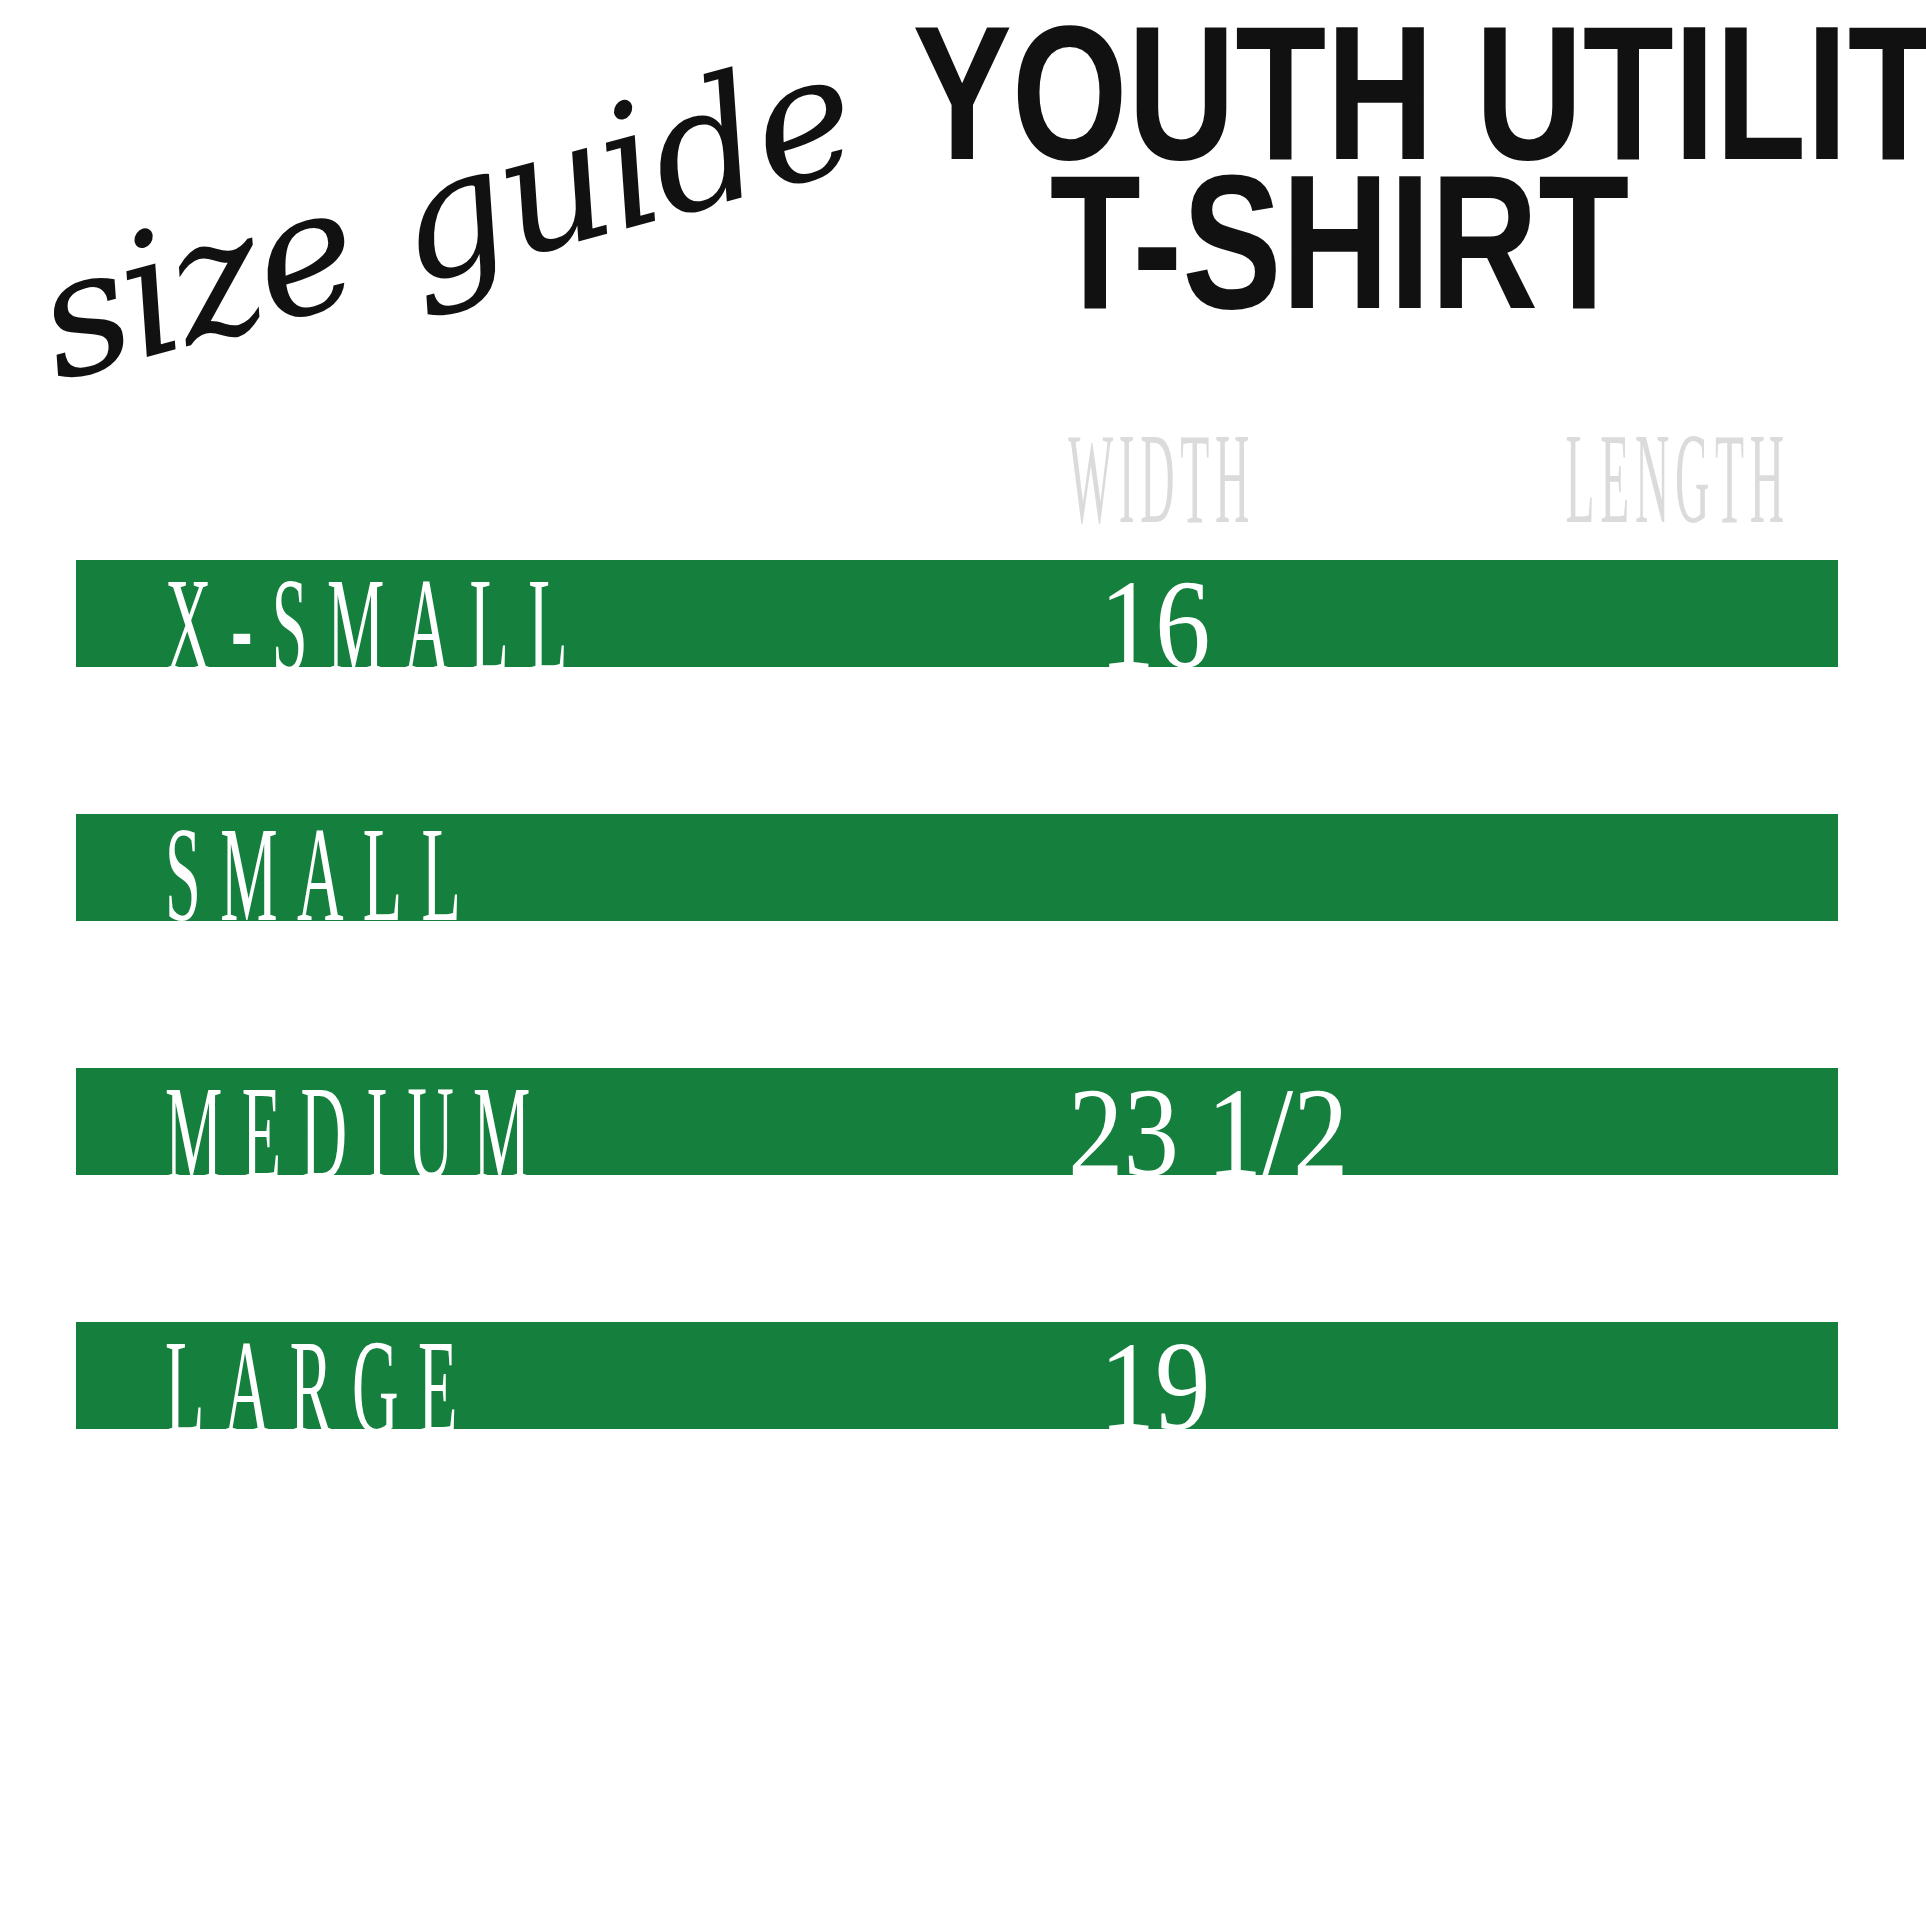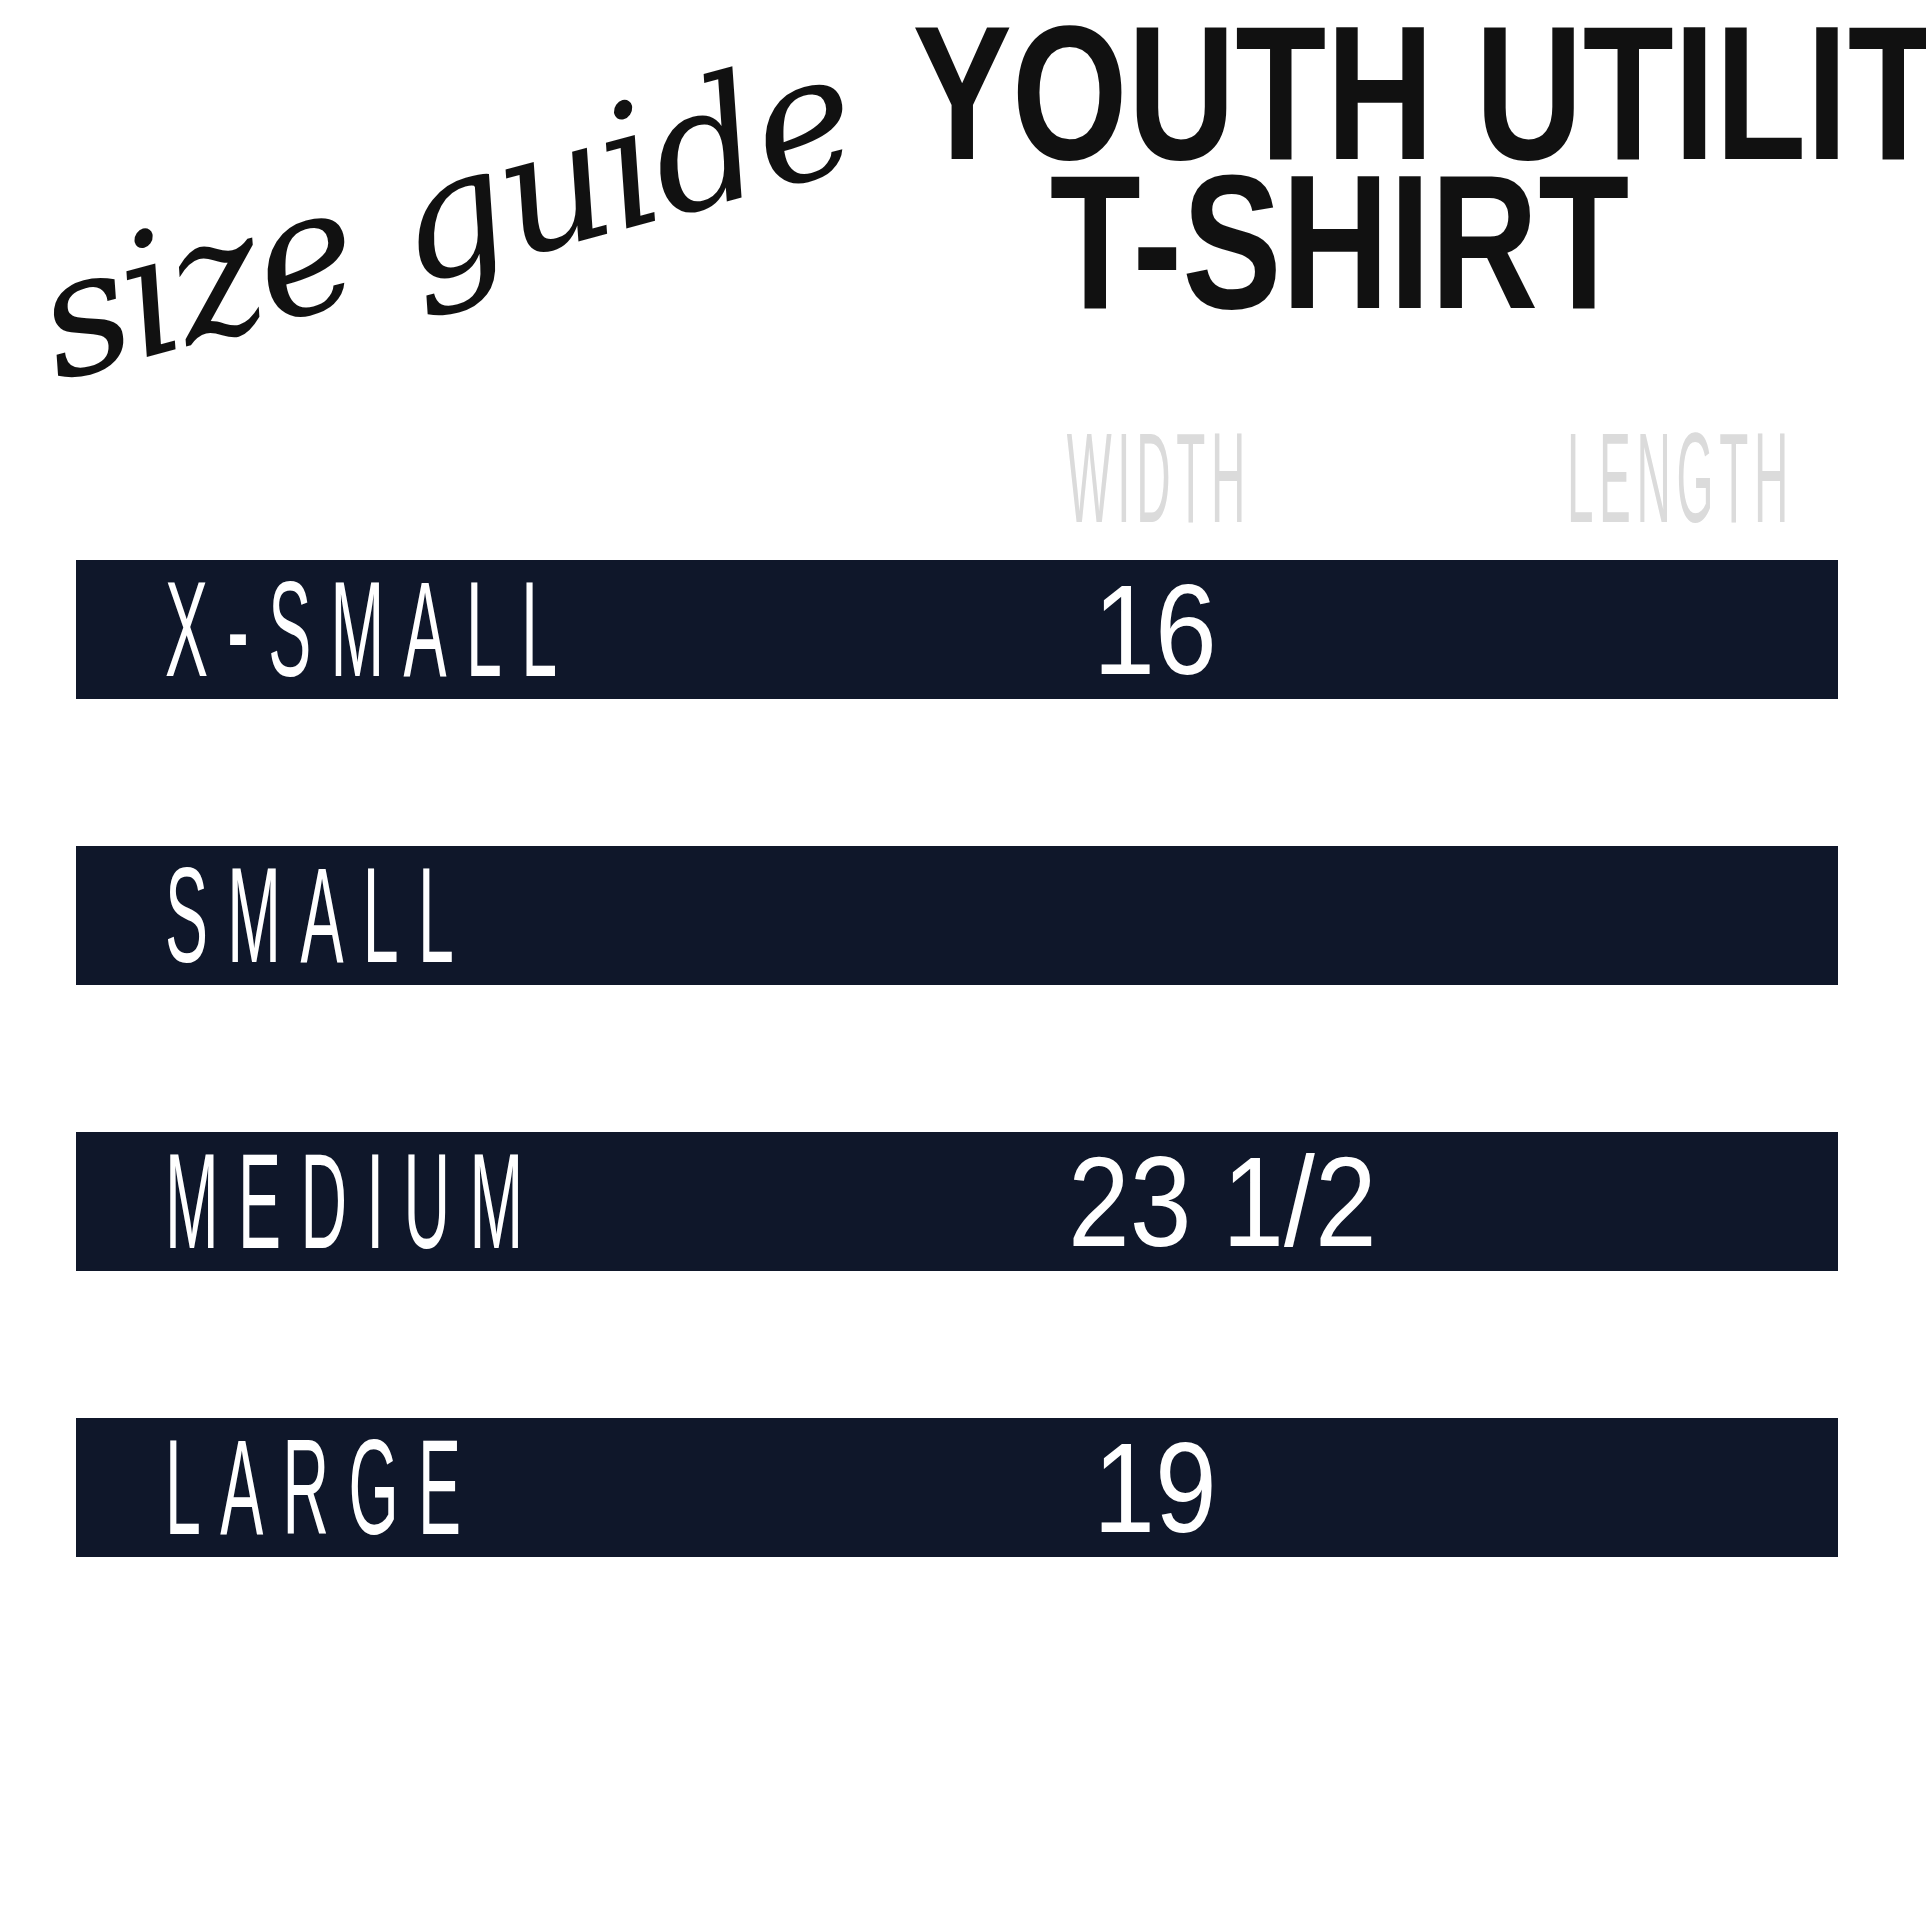--- a/index.html
+++ b/index.html
@@ -47,25 +47,26 @@
   .size-table {
     position: absolute;
     left: 76px;
     top: 421px;
     width: 1762px;
   }
   .trow {
     display: grid;
     grid-template-columns: 1fr 376px 495px;
     align-items: center;
+    font-family: Liberation Serif, serif;
   }
   .thead { height: 114px; margin-bottom: 25px; }
   .bar {
-    height: 139px;
-    background: #0f172a;
+    height: 107px;
+    background: #15803d;
     margin-bottom: 147px;
   }
   .bar:last-child { margin-bottom: 0; }
 
   .cell { overflow: visible; }
   .label-cell { padding-left: 89px; }
   .num-cell { text-align: center; }
   .length-cell { padding-left: 101px; }
 
   .condensed {

